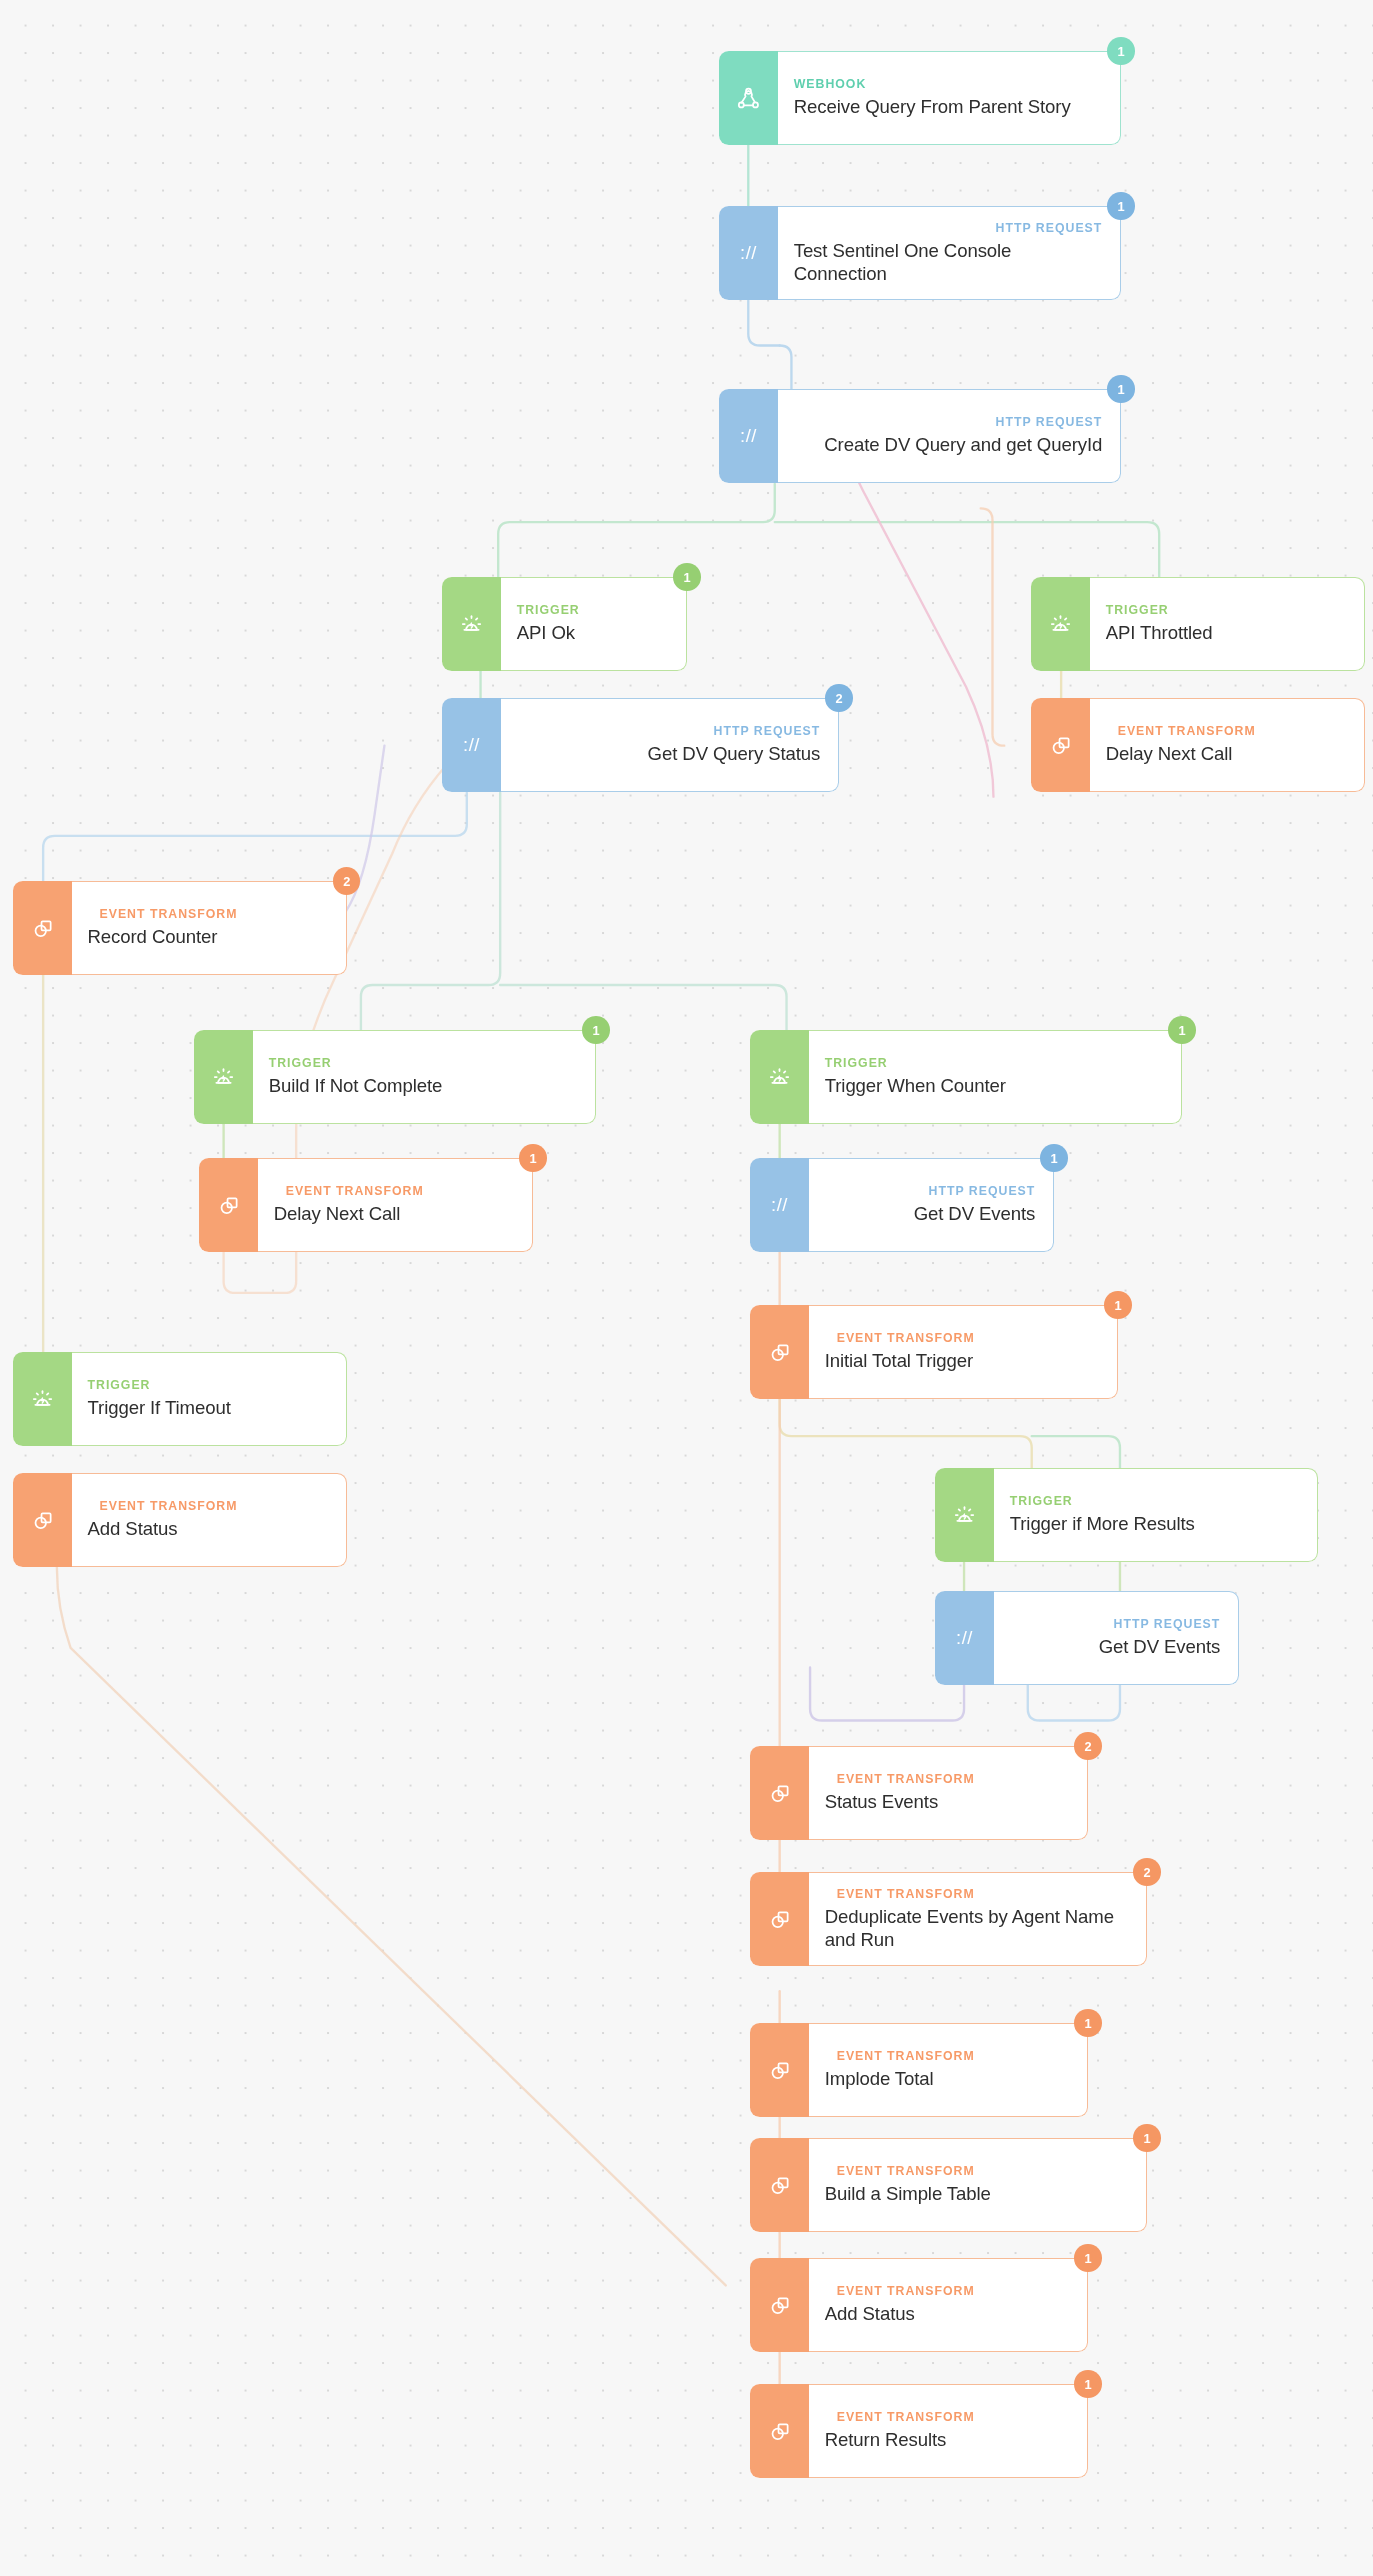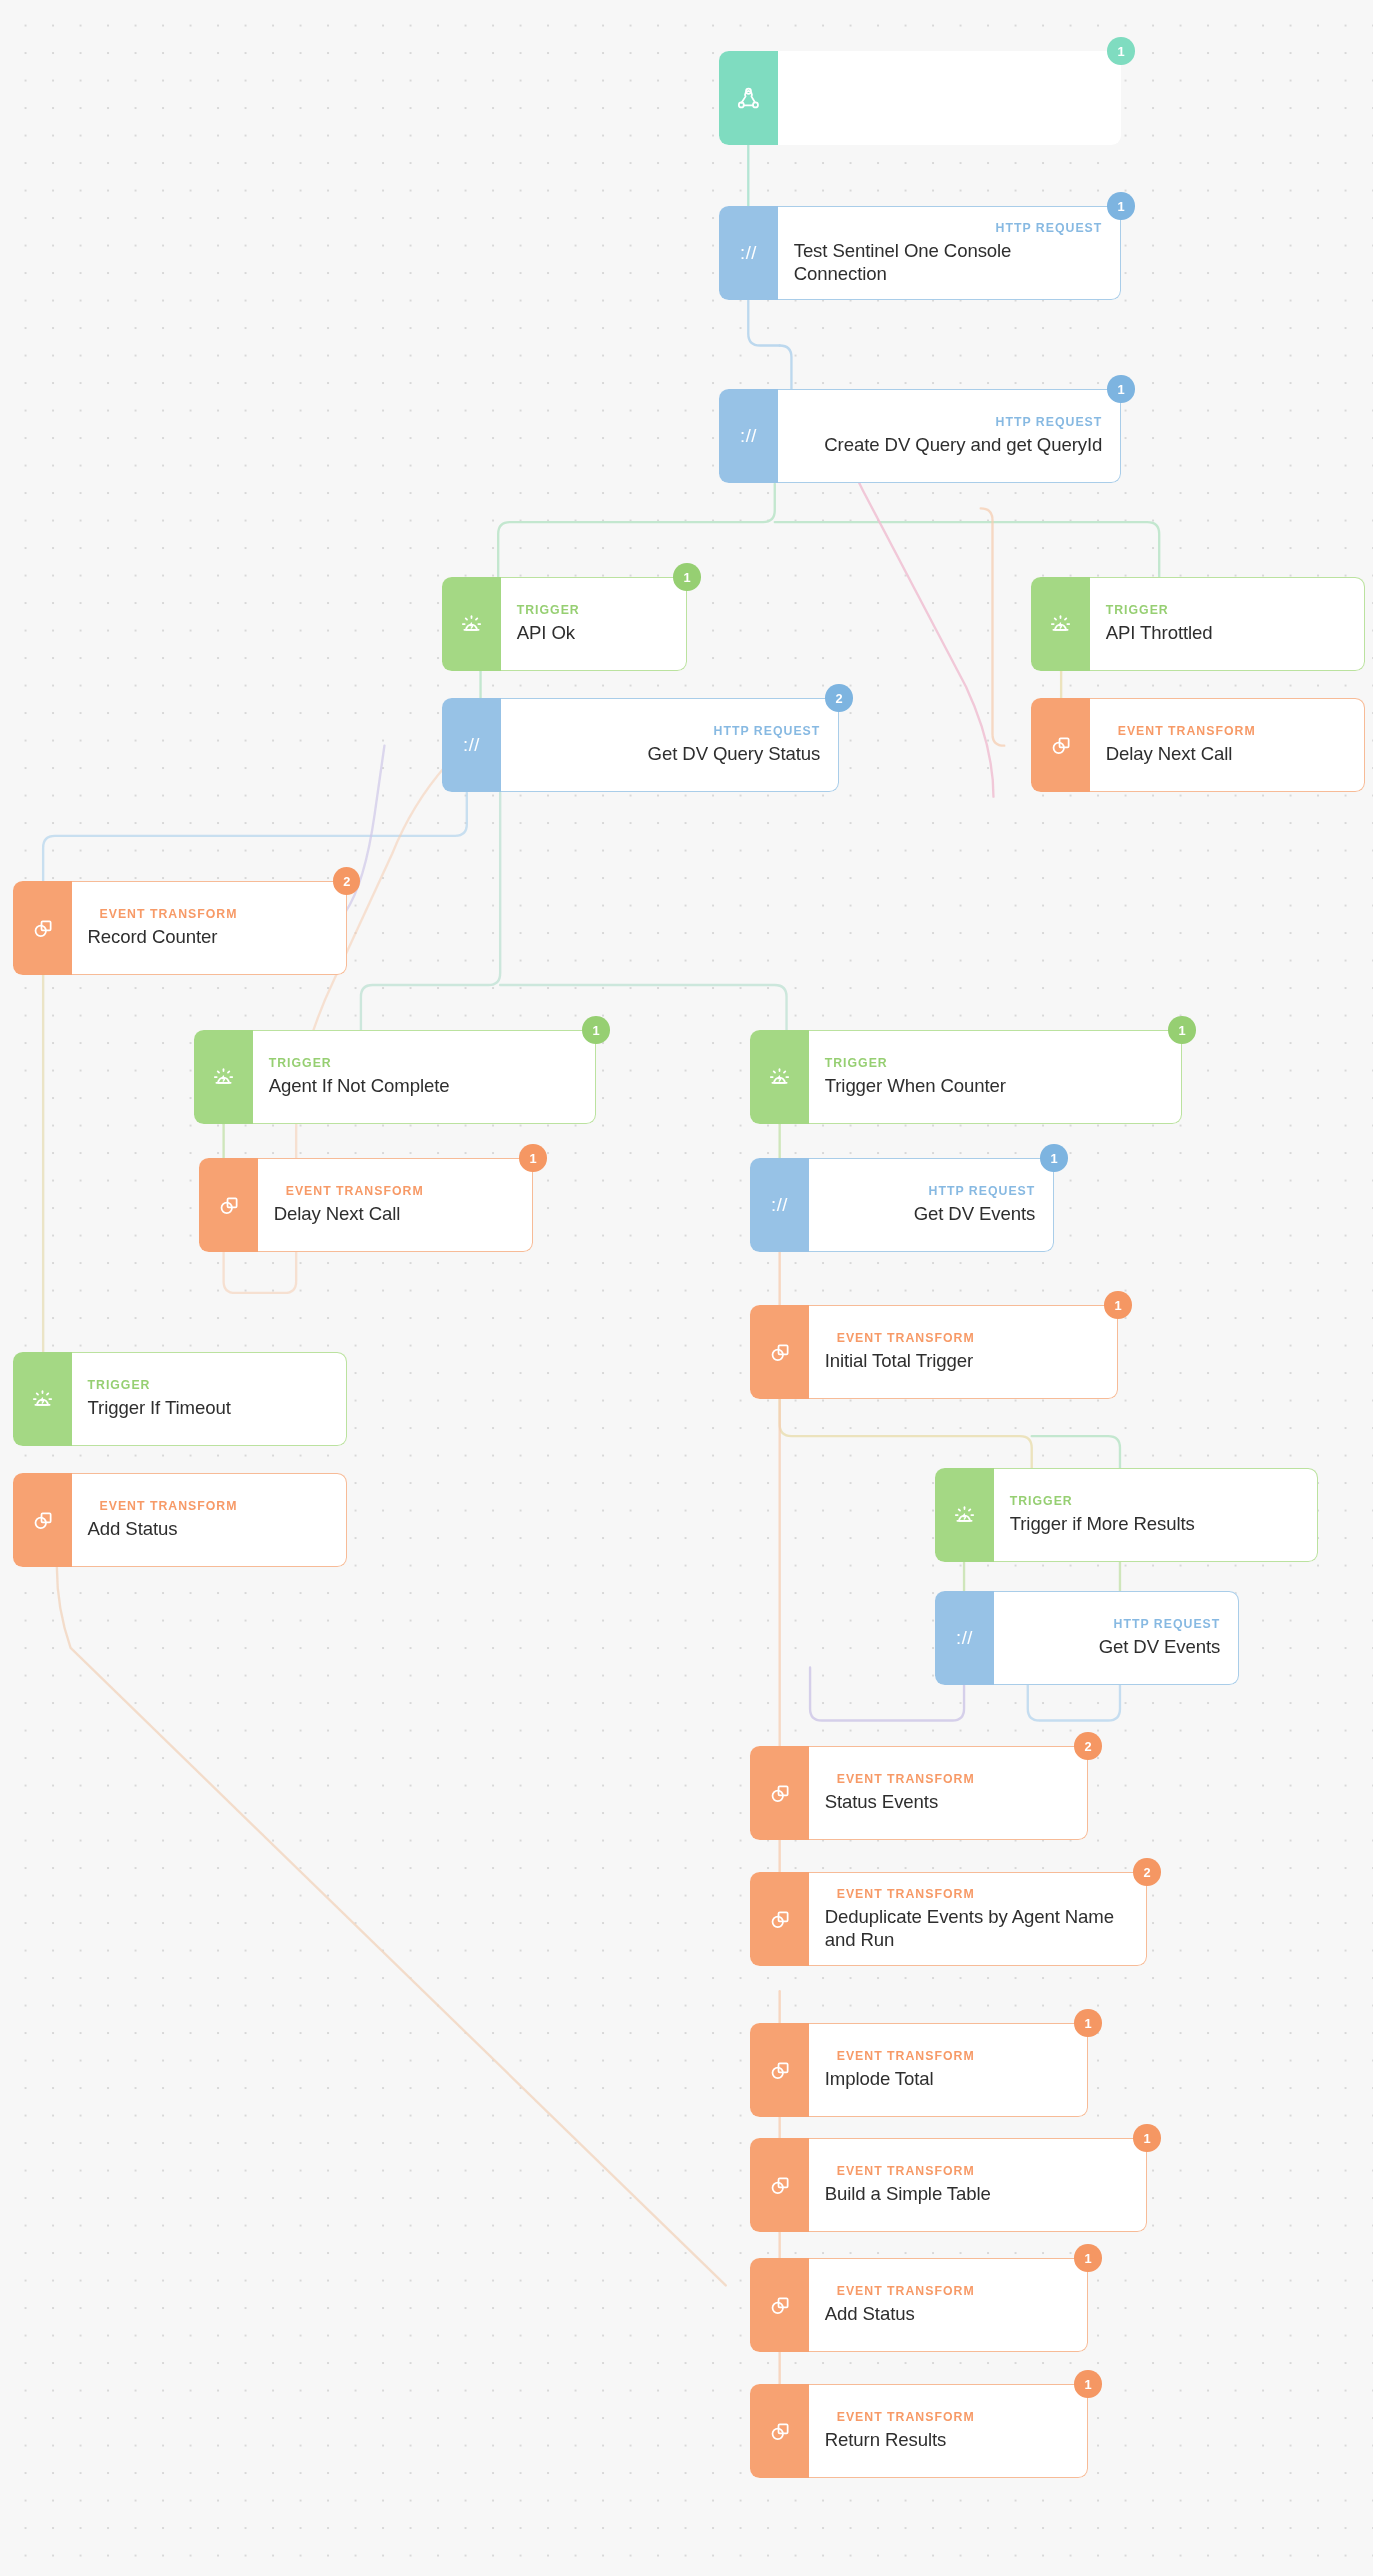--- a/index.html
+++ b/index.html
@@ -183,20 +183,24 @@
       <div class="icon-pane">
         <svg width="31" height="31" viewBox="0 0 32 32" fill="none" stroke="#ffffff" stroke-width="1.8" stroke-linecap="round" stroke-linejoin="round">
           <path d="M16 8.5a3.5 3.5 0 0 0-3.0 5.3L8.8 20.4"></path>
           <path d="M16 8.5a3.5 3.5 0 0 1 3.0 5.3l3.3 5.6"></path>
           <path d="M11.0 23.0h9.8"></path>
           <circle cx="8.6" cy="22.6" r="2.6"></circle>
           <circle cx="23.2" cy="22.6" r="2.6"></circle>
           <circle cx="16" cy="8.5" r="2.6"></circle>
         </svg>
       </div>
+      <div class="body">
+        <div class="kind">WEBHOOK</div>
+        <div class="title">Receive Query From Parent Story</div>
+      </div>
       <div class="badge">1</div>
     </div>
     <div class="node t-http" style="left: 719px; top: 206px; width: 402px;">
       <div class="icon-pane">
         <svg width="31" height="31" viewBox="0 0 32 32" fill="none" stroke="#ffffff" stroke-width="1.8" stroke-linecap="round" stroke-linejoin="round">
           <text x="16" y="22" text-anchor="middle" fill="#ffffff" stroke="none" font-family="&quot;Liberation Sans&quot;, sans-serif" font-size="19" font-weight="500" letter-spacing="0.5">://</text>
         </svg>
       </div>
       <div class="body">
         <div class="kind">HTTP REQUEST</div>
@@ -298,21 +302,21 @@
           <path d="M16 14.5l-1.6 2.6h3.0l-1.6 2.6" stroke-width="1.5"></path>
           <path d="M16 7.4v2.0"></path>
           <path d="M10.0 9.6l1.4 1.4"></path>
           <path d="M22.0 9.6l-1.4 1.4"></path>
           <path d="M7.0 15.6h2.0"></path>
           <path d="M23.0 15.6h2.0"></path>
         </svg>
       </div>
       <div class="body">
         <div class="kind">TRIGGER</div>
-        <div class="title">Agent If Not Complete</div>
+        <div class="title">Build If Not Complete</div>
       </div>
       <div class="badge">1</div>
     </div>
     <div class="node t-trigger" style="left: 750px; top: 1030px; width: 432px;">
       <div class="icon-pane">
         <svg width="31" height="31" viewBox="0 0 32 32" fill="none" stroke="#ffffff" stroke-width="1.8" stroke-linecap="round" stroke-linejoin="round">
           <path d="M10.5 21.5a5.5 5.5 0 0 1 11 0z"></path>
           <path d="M8.6 21.5h14.8"></path>
           <path d="M16 14.5l-1.6 2.6h3.0l-1.6 2.6" stroke-width="1.5"></path>
           <path d="M16 7.4v2.0"></path>

